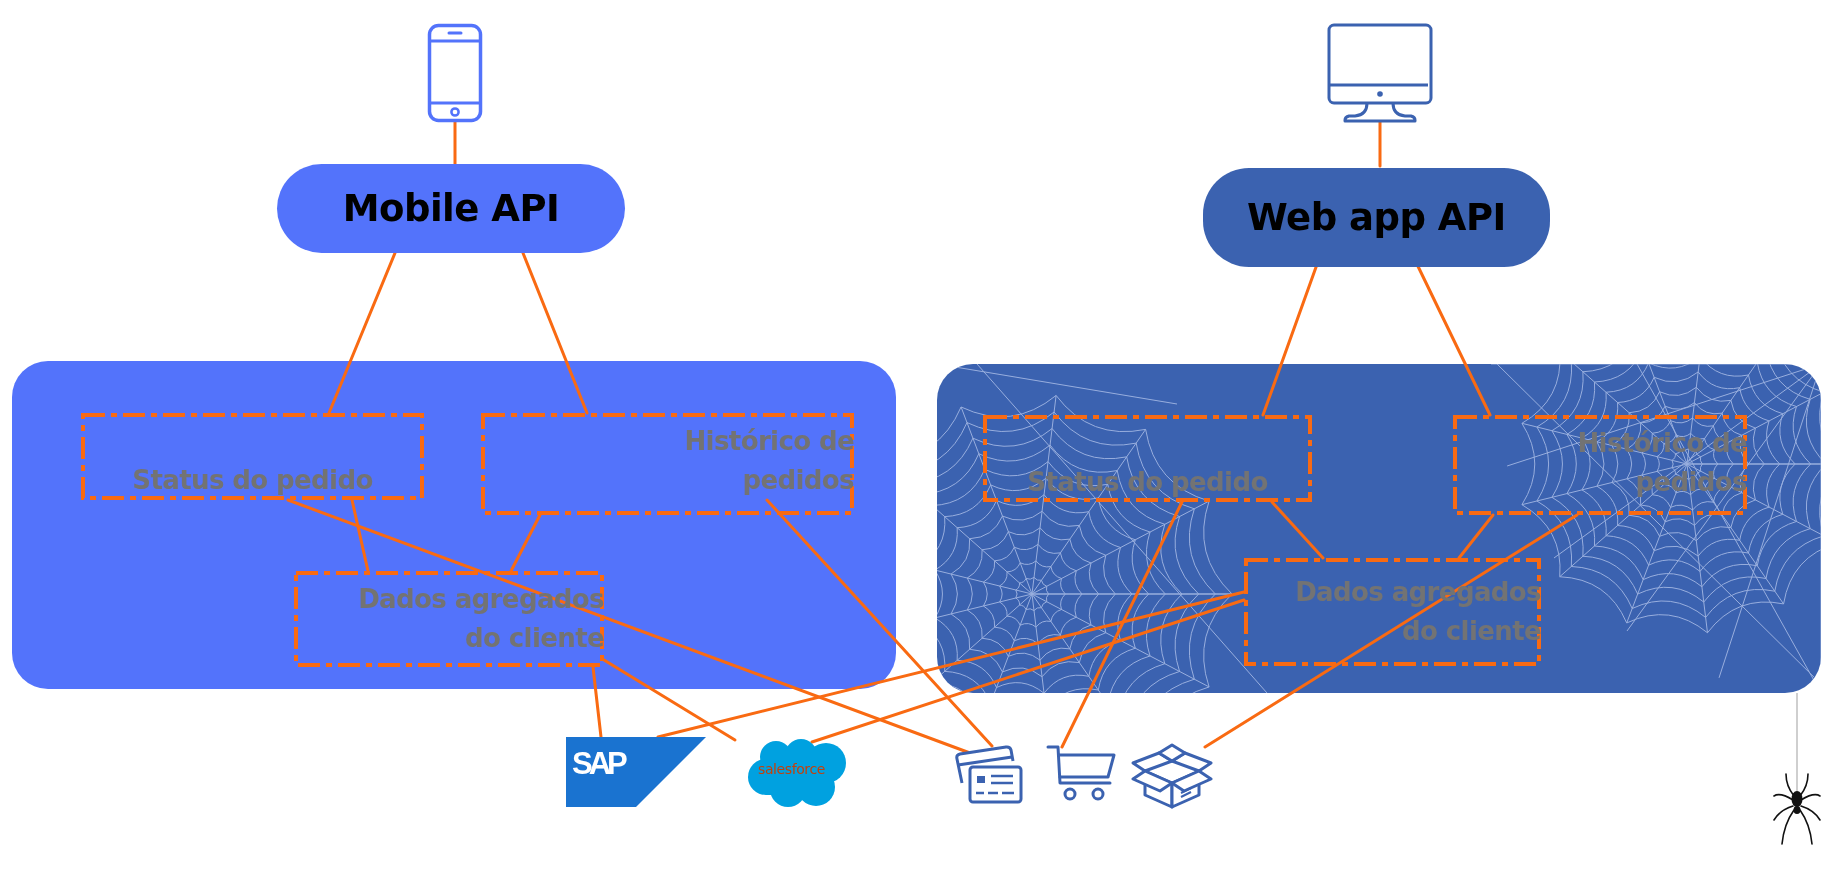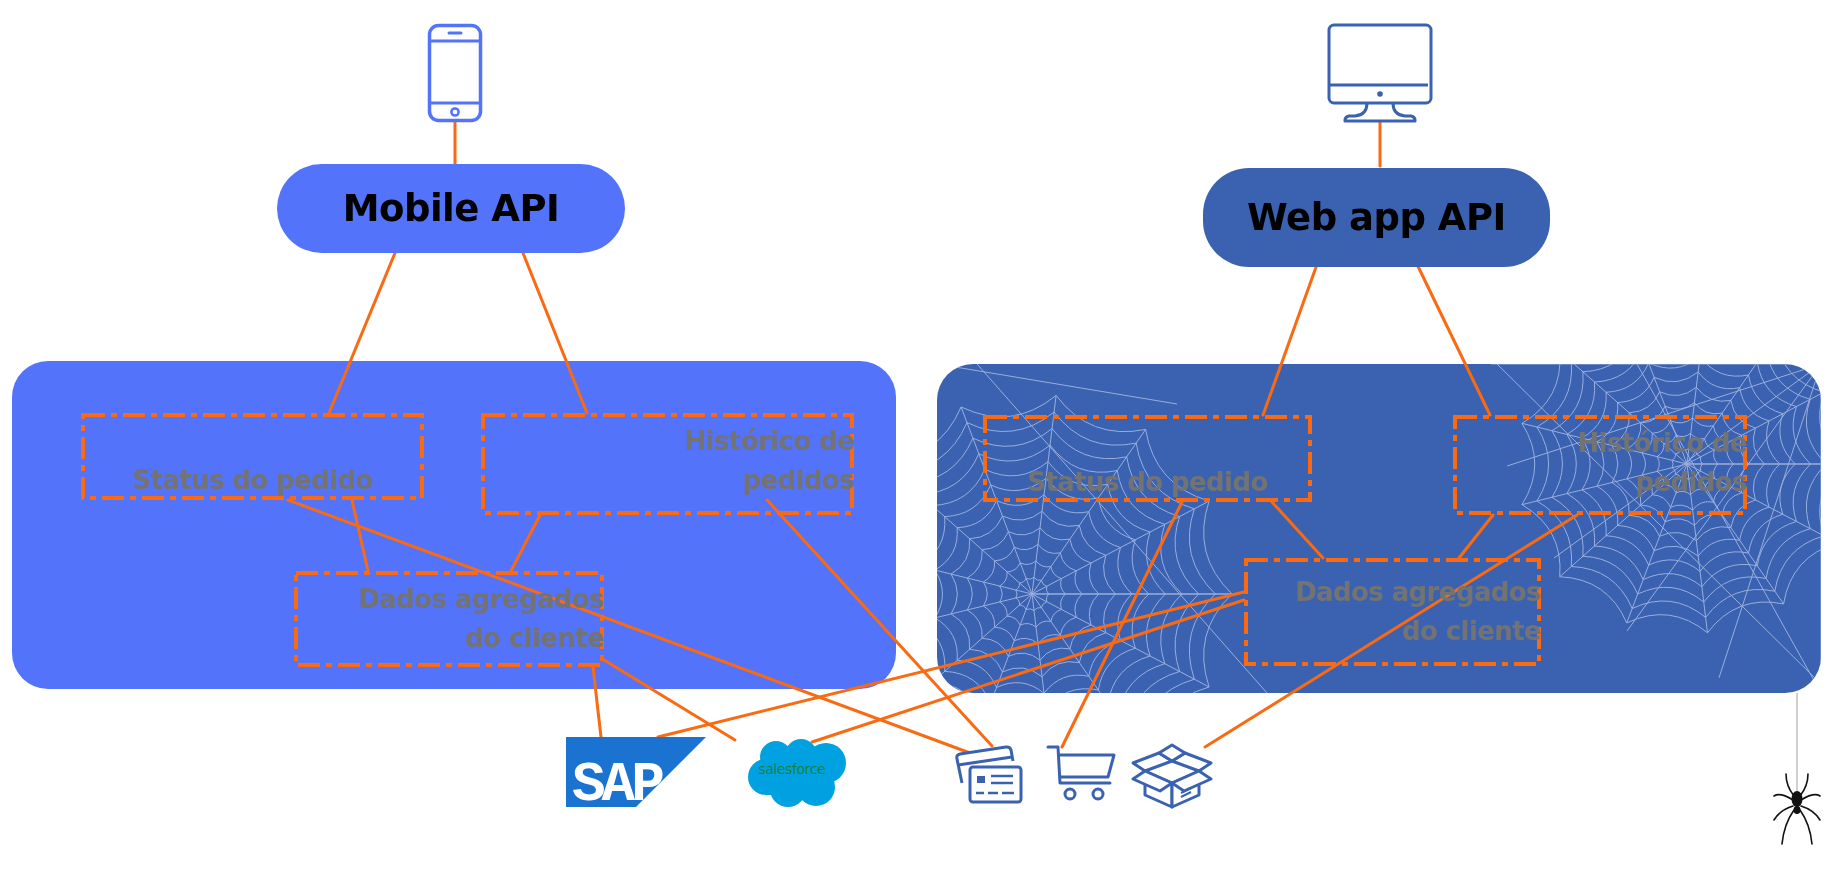--- a/index.html
+++ b/index.html
@@ -175,36 +175,36 @@
       <rect x="2" y="2" width="293" height="104" fill="none" stroke="#f96a12" stroke-width="4" stroke-dasharray="22,6,6,6"></rect>
     </svg>
   <span>Dados agregados</span>
   <span>do cliente</span>
 </div>
 
 <div class="icon" style="left:566px;top:737px;width:140px;height:70px;">
   <svg width="140" height="70" viewBox="0 0 140 70" style="position:absolute;left:0;top:0">
     <polygon points="0,0 140,0 70,70 0,70" fill="#1a73d0"></polygon>
   </svg>
-  <span style="position:absolute;left:6px;top:21px;color:#fff;font-family:Liberation Mono, monospace;font-weight:bold;font-size:56px;letter-spacing:-4px;line-height:54px;">SAP</span>
+  <span style="position:absolute;left:6px;top:0;color:#fff;font-family:Liberation Sans, sans-serif;font-weight:bold;font-size:31px;letter-spacing:-4px;line-height:54px;">SAP</span>
 </div>
 
 <div class="icon" style="left:746px;top:737px;width:104px;height:72px;">
   <svg width="104" height="72" viewBox="0 0 104 72" style="position:absolute;left:0;top:0">
     <g fill="#00a1e0">
       <circle cx="30" cy="20" r="16"></circle>
       <circle cx="55" cy="18" r="16"></circle>
       <circle cx="80" cy="26" r="20"></circle>
       <circle cx="20" cy="40" r="18"></circle>
       <circle cx="42" cy="52" r="18"></circle>
       <circle cx="70" cy="50" r="19"></circle>
       <rect x="20" y="22" width="64" height="36"></rect>
     </g>
   </svg>
-  <span style="position:absolute;left:12px;top:24px;color:#15803d;font-family:'DejaVu Sans',sans-serif;font-size:14px;letter-spacing:-0.4px;">salesforce</span>
+  <span style="position:absolute;left:12px;top:24px;color:#c2410c;font-family:'DejaVu Sans',sans-serif;font-size:14px;letter-spacing:-0.4px;">salesforce</span>
 </div>
 
 <svg class="icon" style="left:954px;top:745px" width="70" height="60" viewBox="0 0 70 60">
   <g fill="#fff" stroke="#3b62b0" stroke-width="3" stroke-linejoin="round">
     <path d="M8 38 L3 14 Q2 10 6 9 L52 2 Q56 1.5 57 5 L59 16"></path>
     <line x1="4" y1="20" x2="58" y2="12"></line>
     <rect x="16" y="22" width="51" height="35" rx="3"></rect>
   </g>
   <rect x="23" y="31" width="8" height="7" fill="#3b62b0"></rect>
   <g stroke="#3b62b0" stroke-width="2.5">

